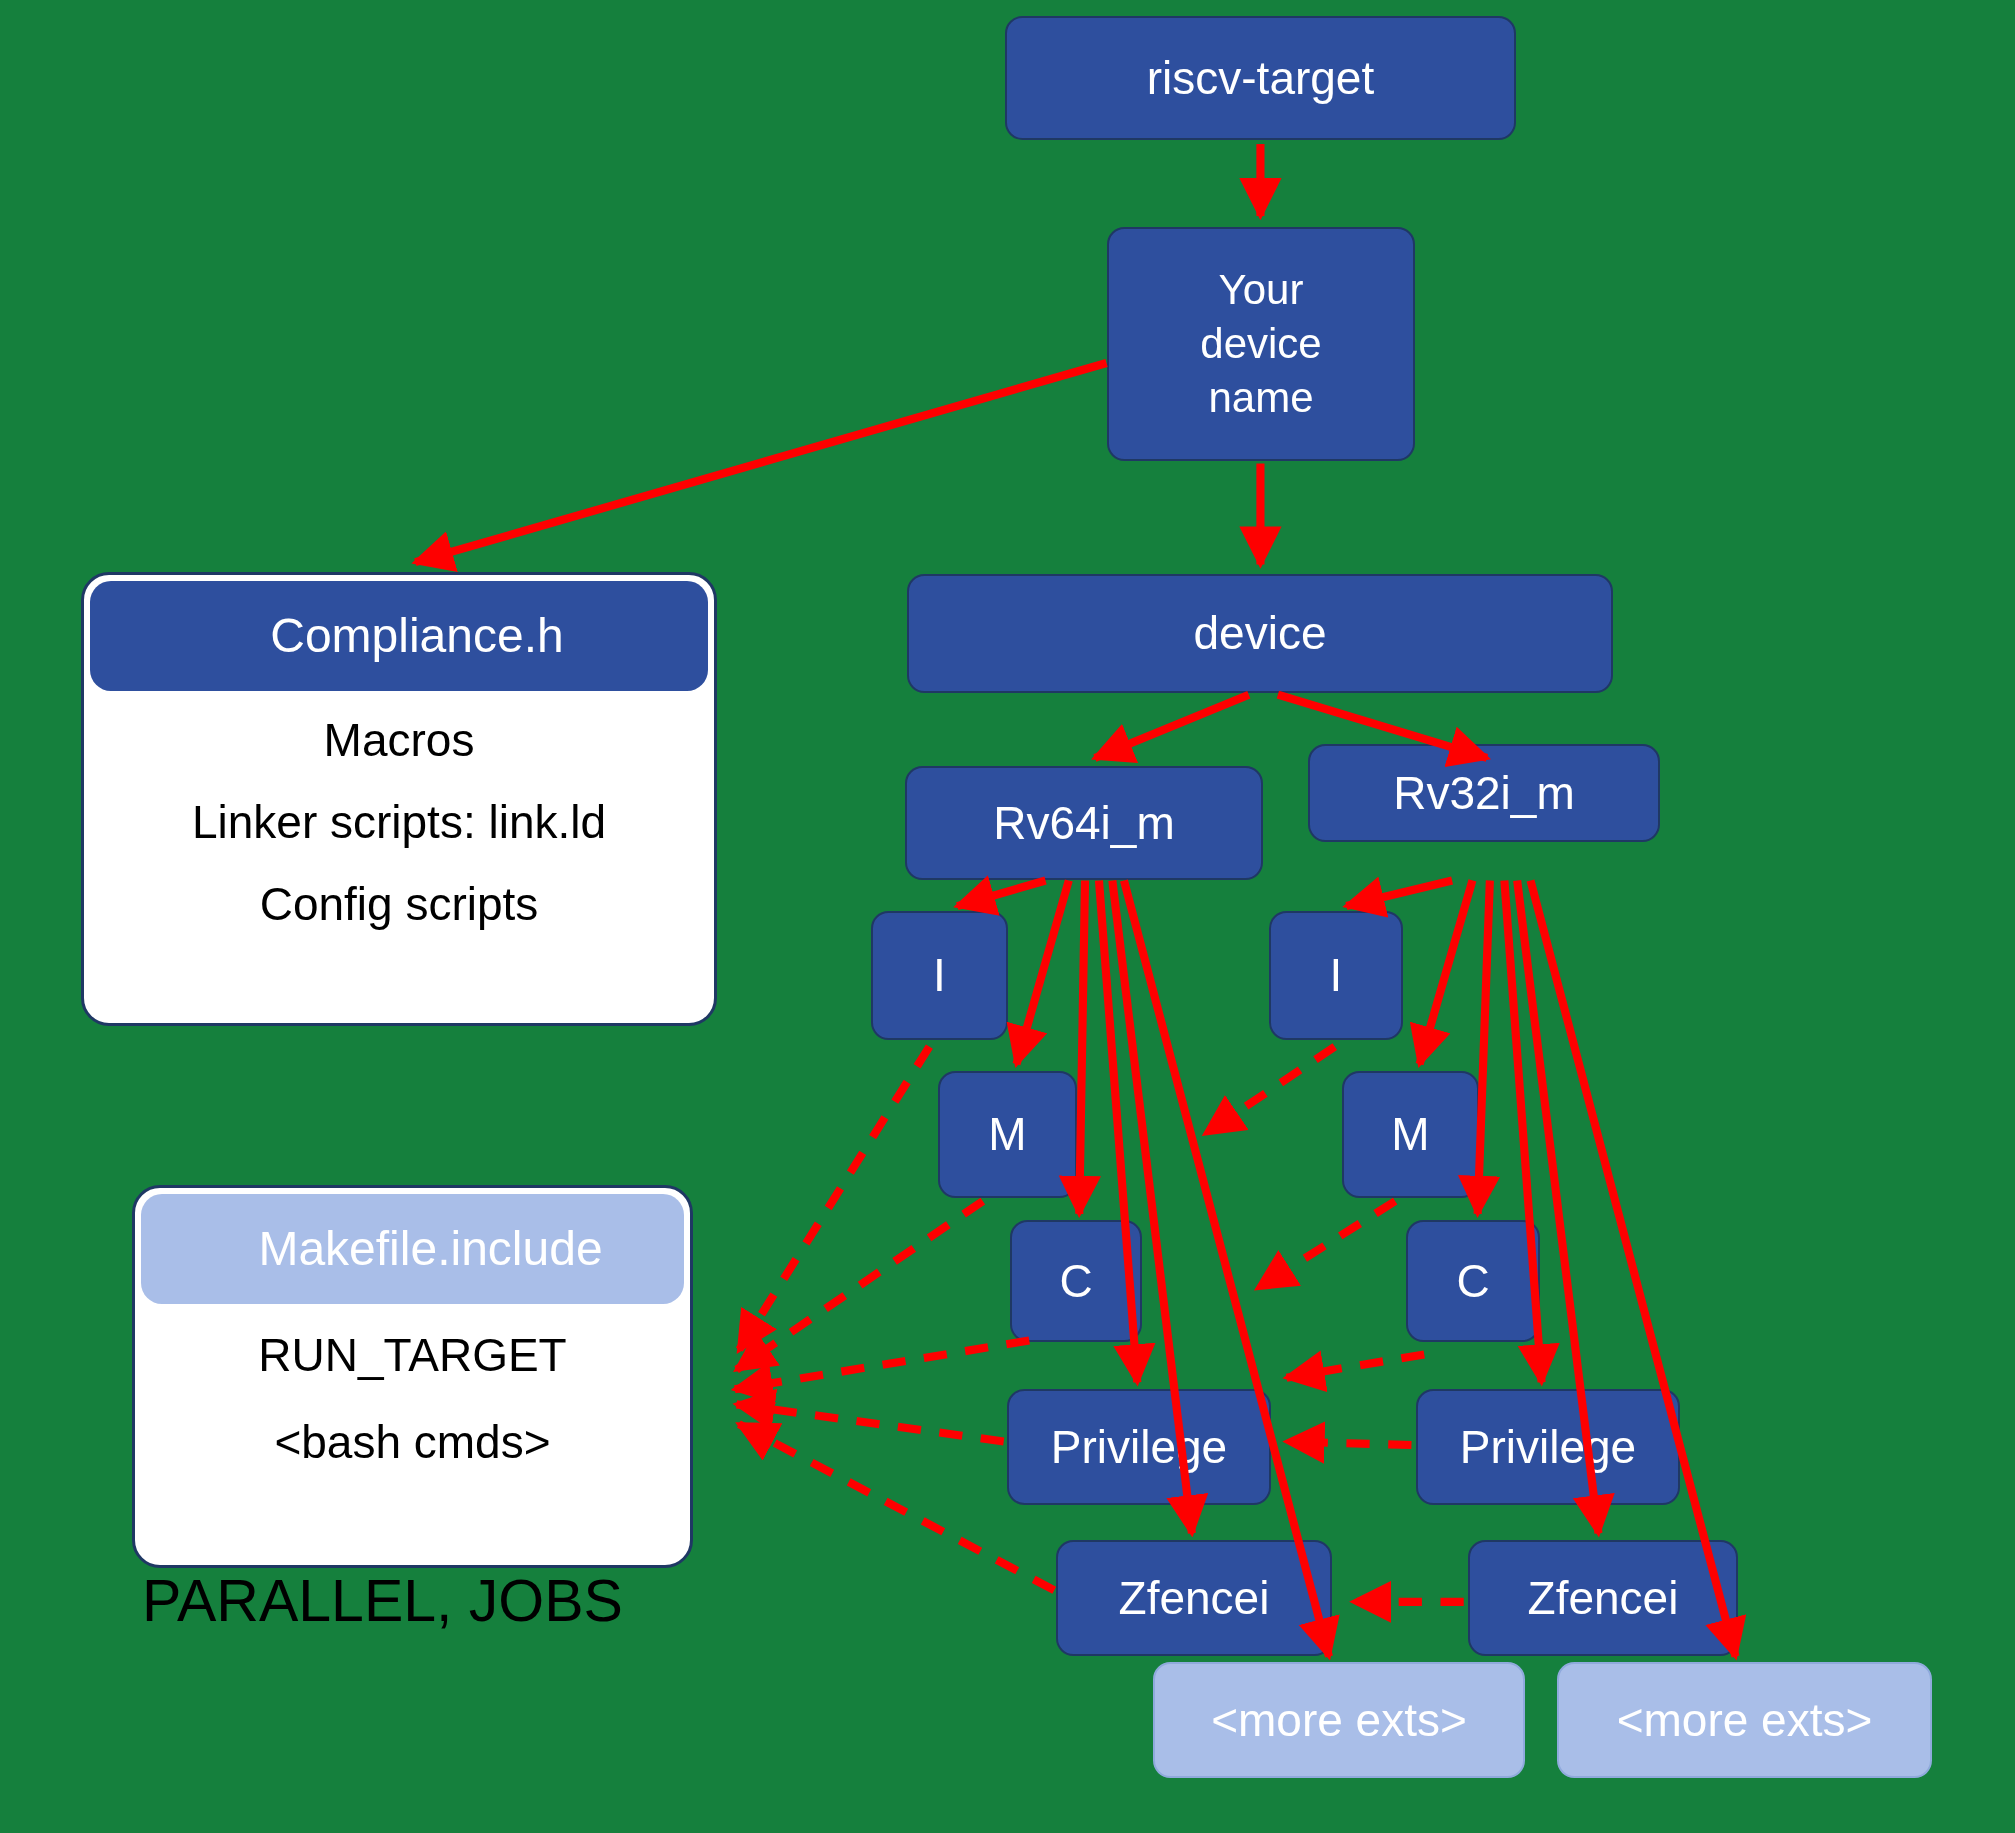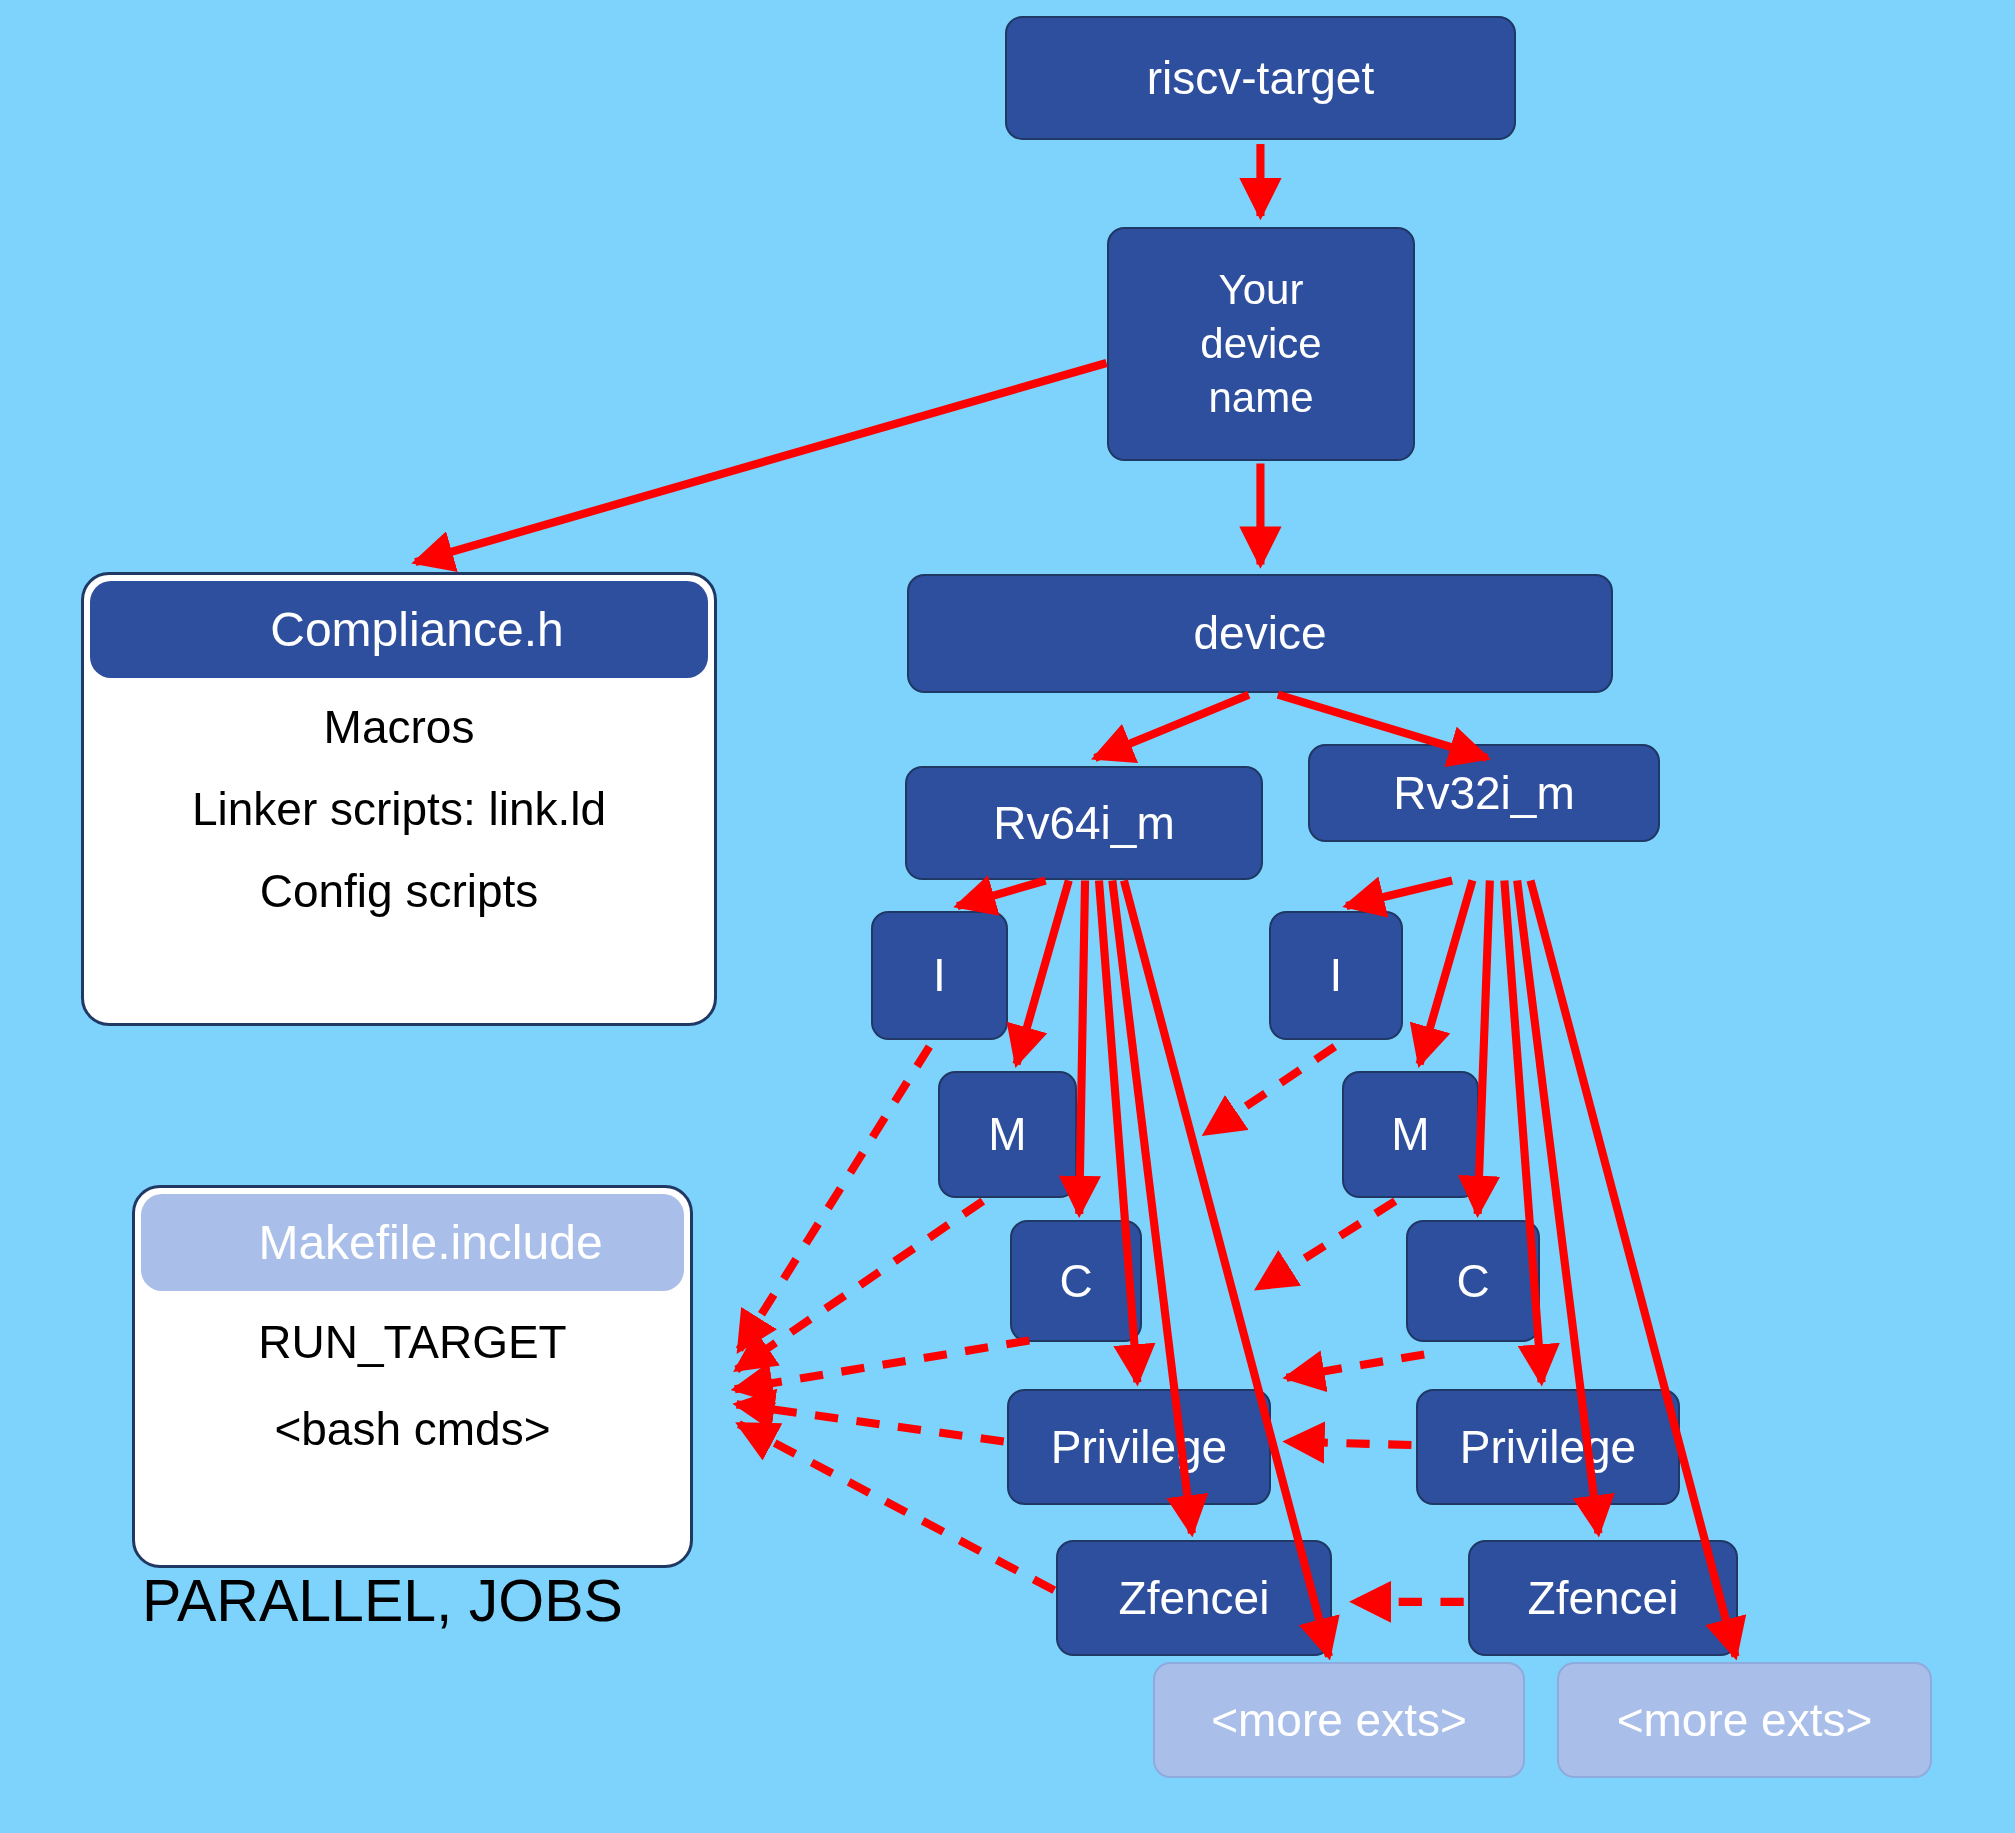--- a/index.html
+++ b/index.html
@@ -1,38 +1,38 @@
 <!DOCTYPE html>
 <html style="font-size:9.3px"><head>
 <meta charset="utf-8">
 <title>Diagram</title>
 <style>
   html, body { margin:0; padding:0; background:#ffffff; }
   .canvas {
     position:relative;
     width:2015px; height:1833px;
-    background:#7dd3fc;
+    background:#15803d;
     font-family:"Liberation Sans", sans-serif;
     overflow:hidden;
   }
   .node {
     position:absolute; box-sizing:border-box;
     display:flex; flex-direction:column; align-items:center; justify-content:center;
     background:#2E4F9E; border:2.9px solid #1F3864; border-radius:17.4px;
     color:#ffffff; font-size:46px; text-align:center; line-height:1.28;
     z-index:1;
   }
   .node.light { background:#A9BEE8; border-color:#8FAADC;text-align:center; }
   .panel {
     position:absolute; box-sizing:border-box;
     background:#ffffff; border:3.5px solid #1F3864; border-radius:28px;
     z-index:1;
   }
   .panel-header {
-    box-sizing:border-box; height:97px; margin:5.8px 5.8px 0 5.8px;
+    box-sizing:border-box; height:110px; margin:5.8px 5.8px 0 5.8px;
     border-radius:21px; display:flex; align-items:center; justify-content:center;
     color:#ffffff; font-size:48px;padding-left:36px;
   }
   .panel-header.dark  { background:#2E4F9E; }
   .panel-header.lightblue { background:#A9BEE8; }
   .panel-body { padding-top:8.1px; }
   .panel-line { font-size:46px; color:#000000; text-align:center; }
   .compliance-line { line-height:82px; }
   .makefile-line   { line-height:87px; }
   .floating-text {

